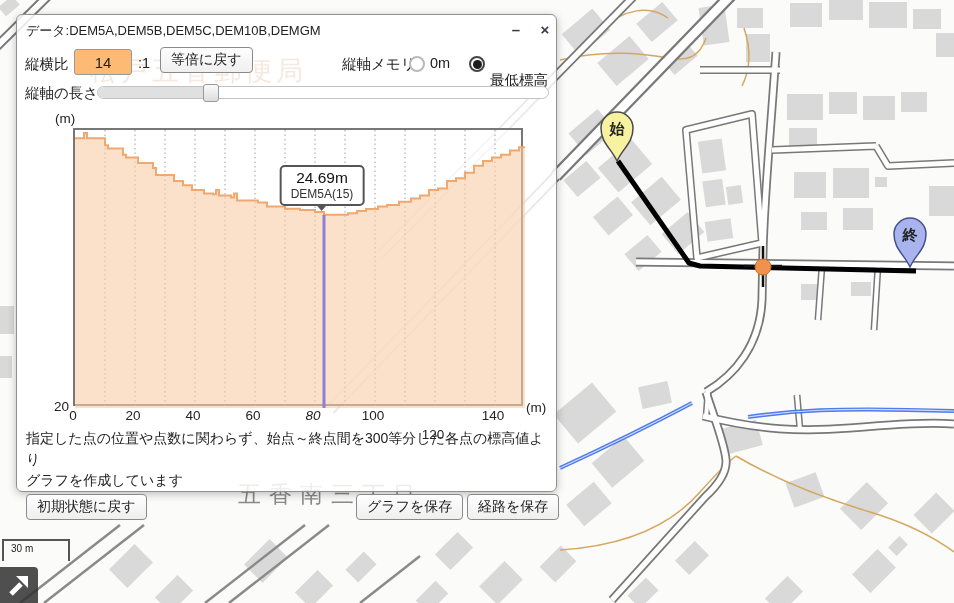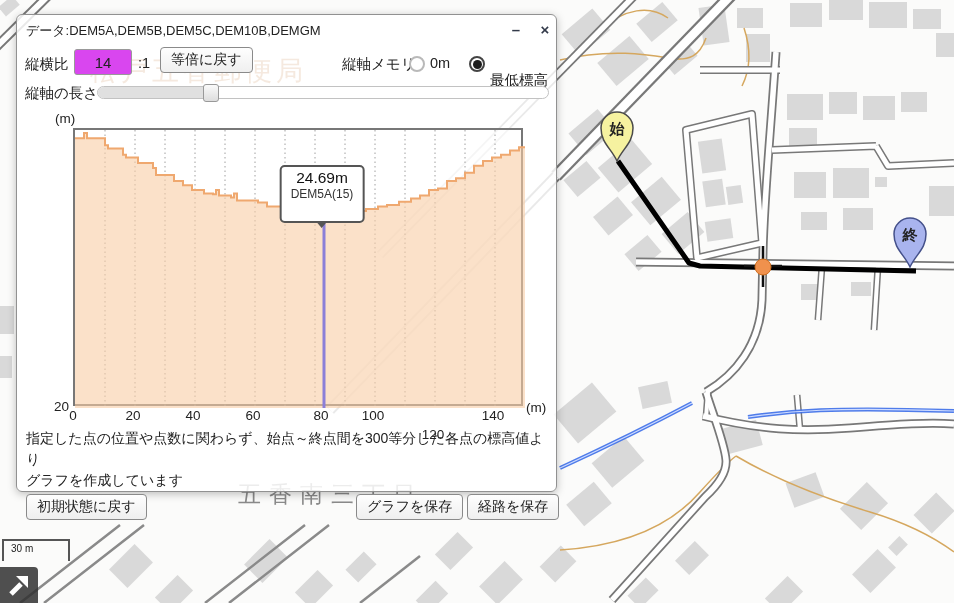--- a/index.html
+++ b/index.html
@@ -28,42 +28,42 @@
   .win-btn { position:absolute; top:4px; width:22px; height:22px; text-align:center;
     font-size:15px; font-weight:700; color:#333a4a; cursor:pointer; line-height:22px; }
   .btn-min { left:488px; } .btn-close { left:517px; }
 
   .lbl { position:absolute; font-size:14.5px; color:#222; }
   .ui-btn { position:absolute; font-size:14px; color:#222; text-align:center;
     background:linear-gradient(#fefefe,#efefef); border:1px solid #8a8a8a;
     border-radius:4px; padding:3px 10px; cursor:pointer; white-space:nowrap; }
   .aspect-input { position:absolute; left:57px; top:34px; width:58px; height:26px;
     border:1px solid #999; border-radius:3px; text-align:center; font-size:15px;
-    background:#d946ef; color:#222; font-family:inherit; }
+    background:#fdba74; color:#222; font-family:inherit; }
 
   .radio { position:absolute; width:16px; height:16px; border-radius:50%;
     background:#fff; border:2px solid #b9b9b9; cursor:pointer; }
   .radio.checked { border:2px solid #444; }
   .radio.checked::after { content:""; position:absolute; left:1.5px; top:1.5px;
     width:9px; height:9px; border-radius:50%; background:#1d1d1d; }
 
   .slider-track { position:absolute; left:80px; top:71px; width:452px; height:13px;
     background:#fff; border:1px solid #c2c2c2; border-radius:7px; cursor:pointer; }
   .slider-fill { height:100%; background:#e0e0e0; border-radius:7px 0 0 7px; }
   .slider-thumb { position:absolute; top:-3px; width:16px; height:18px;
     background:linear-gradient(#fafafa,#ddd); border:1px solid #999; border-radius:3px; }
 
   
   .plot-wrap { position:absolute; left:56px; top:113px; width:450px; height:278px;
     border:2px solid #777; background:rgba(255,255,255,.55); }
   .axis-lbl { position:absolute; font-size:13.5px; color:#222; }
   .xtick { position:absolute; top:393px; transform:translateX(-50%);
     font-size:13.5px; color:#222; }
   .tooltip { position:absolute; transform:translateX(-50%); background:#fff;
-    border:2px solid #555; border-radius:5px; padding:2px 9px 20px; text-align:center;
+    border:2px solid #555; border-radius:5px; padding:2px 9px 3px; text-align:center;
     z-index:2; }
   .tooltip::after { content:""; position:absolute; left:50%; bottom:-7px;
     margin-left:-6px; border:6px solid transparent; border-top:7px solid #555;
     border-bottom:none; }
   .tip-val { font-size:15.5px; color:#111; }
   .tip-series { font-size:12px; color:#333; }
 
   .note { position:absolute; left:9px; top:413px; width:524px; font-size:14px;
     line-height:21px; color:#222; }
   .btn-reset2 { left:9px; top:479px; }
@@ -270,21 +270,21 @@
     <div class="tooltip" id="tooltip" style="left: 305px; top: 149.841px;">
       <div class="tip-val">24.69m</div>
       <div class="tip-series">DEM5A(15)</div>
     </div>
     <div class="axis-lbl" style="left:28px;top:384px;width:24px;text-align:right">20</div>
     <div id="x-ticks">
         <span class="xtick" style="left: 56px;">0</span>
         <span class="xtick" style="left: 116px;">20</span>
         <span class="xtick" style="left: 176px;">40</span>
         <span class="xtick" style="left: 236px;">60</span>
-        <span class="xtick" style="left: 304px;">80</span>
+        <span class="xtick" style="left: 296px; font-style: italic;">80</span>
         <span class="xtick" style="left: 356px;">100</span>
         <span class="xtick" style="left: 416px; margin-top: 19px;">120</span>
         <span class="xtick" style="left: 476px;">140</span>
       </div>
     <div class="axis-lbl" style="left:509px;top:385px">(m)</div>
 
     <div class="note">
       <span>指定した点の位置や点数に関わらず、始点～終点間を300等分した各点の標高値より</span><br>
       <span>グラフを作成しています</span>
     </div>

